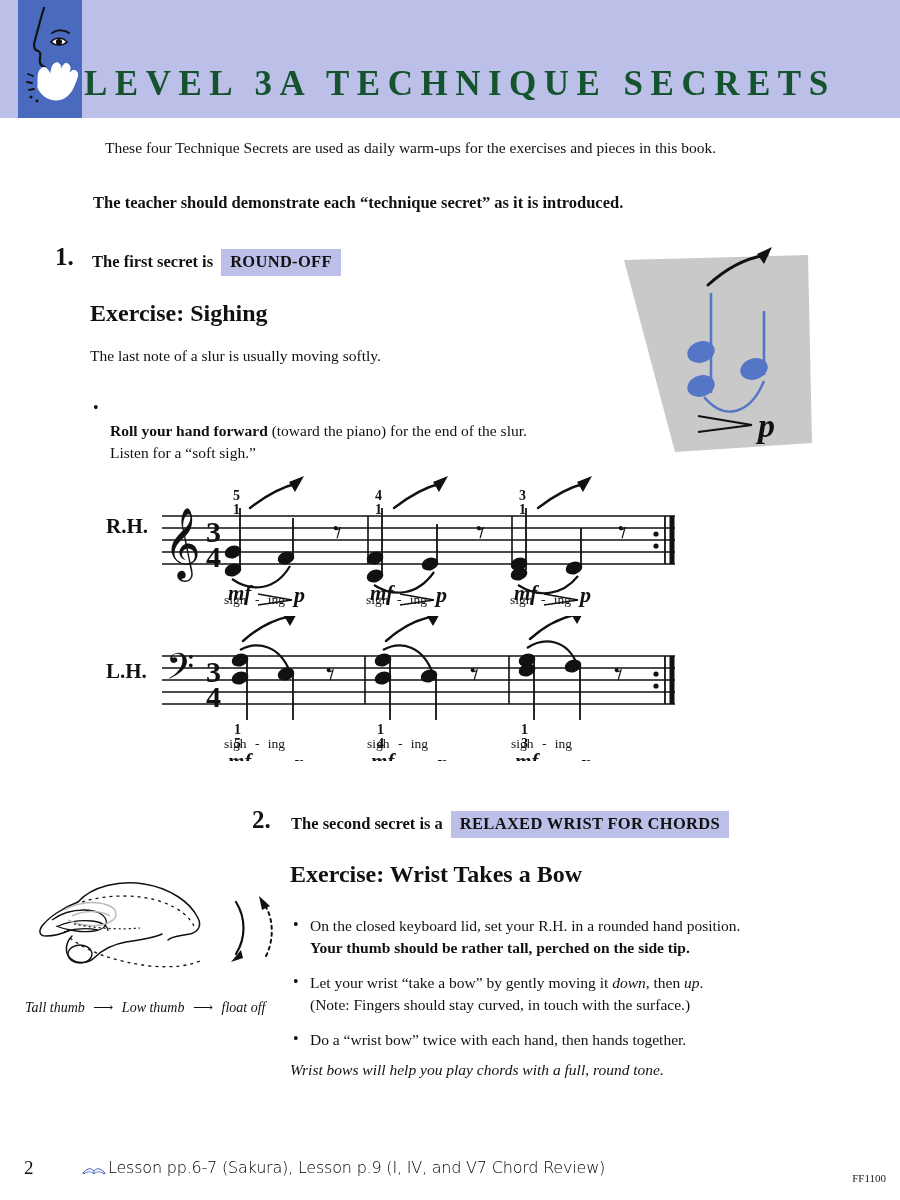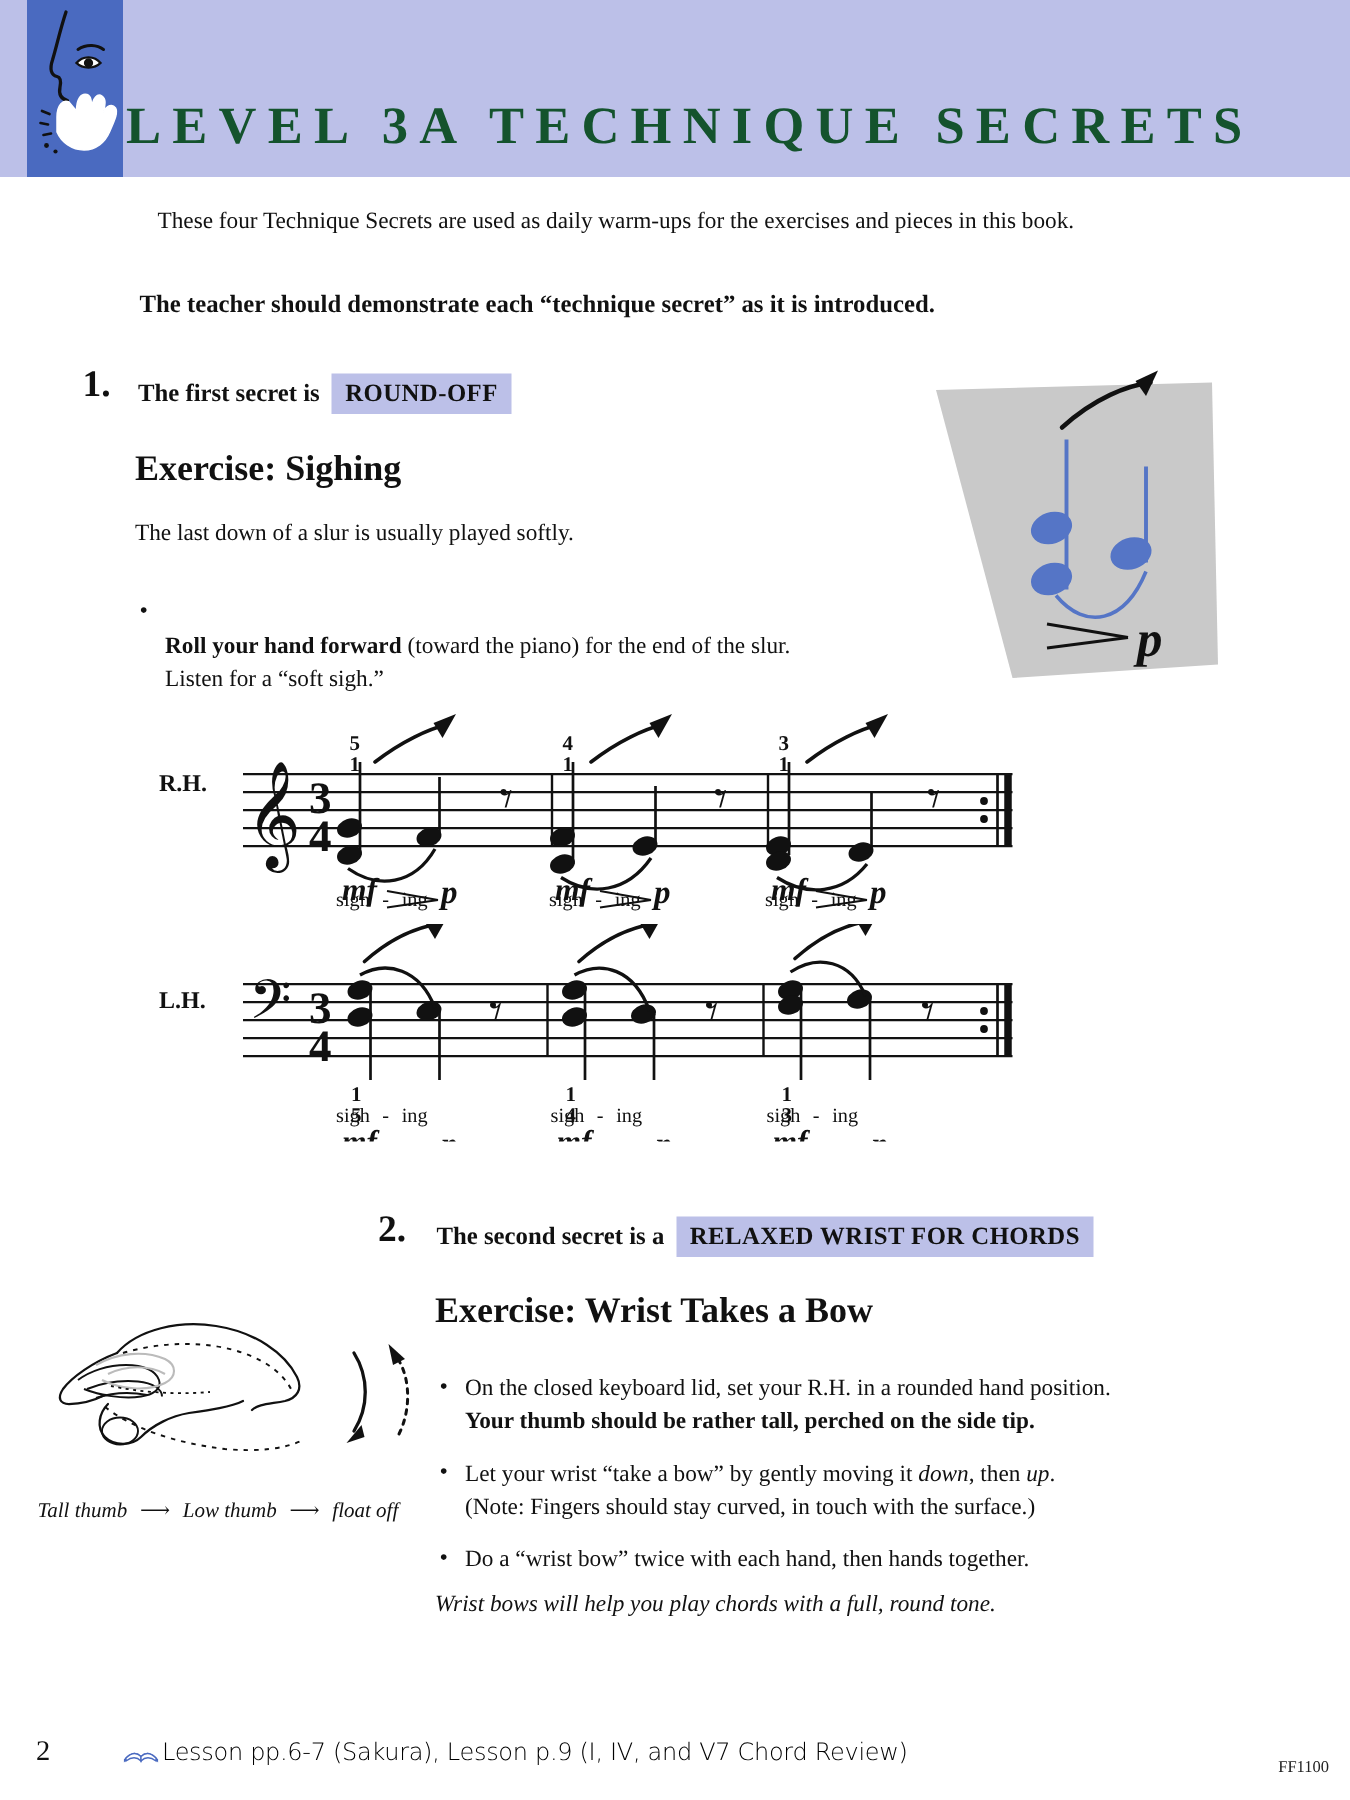--- a/index.html
+++ b/index.html
@@ -126,21 +126,21 @@
     font-size: 14px; font-style: italic;
     white-space: nowrap;
   }
 
   
   .system { position: absolute; }
   #sys-rh { left: 100px; top: 472px; width: 600px; height: 140px; }
   #sys-lh { left: 100px; top: 616px; width: 600px; height: 145px; }
   .hand-label {
     position: absolute;
-    font-size: 16px; font-weight: bold;
+    font-size: 21px; font-weight: bold;
     font-family: "Liberation Serif", serif;
   }
   #lbl-rh { left: 106px; top: 514px; }
   #lbl-lh { left: 106px; top: 659px; }
 
   
   .sec2-num {
     position: absolute; left: 252px; top: 806px;
     font-size: 25px; font-weight: bold;
   }
@@ -208,21 +208,21 @@
 <div class="intro-strong">The teacher should demonstrate each “technique secret” as it is introduced.</div>
 
 <div class="sec1-num">1.</div>
 <div class="sec1-line">
   <span>The first secret is</span><span class="hl-box">ROUND-OFF</span>
 </div>
 
 <div class="exercise-head" id="ex1-head">Exercise: Sighing</div>
 
 <div class="body-lines">
-  <div>The last down of a slur is usually played softly.</div>
+  <div>The last note of a slur is usually moving softly.</div>
 </div>
 
 <ul class="bullet-list" id="b1">
   <li>
     <span class="dot">•</span>
     <br>
     <b>Roll your hand forward</b><span> (toward the piano) for the end of the slur.</span><br>
     <span>Listen for a “soft sigh.”</span>
   </li>
 </ul>

